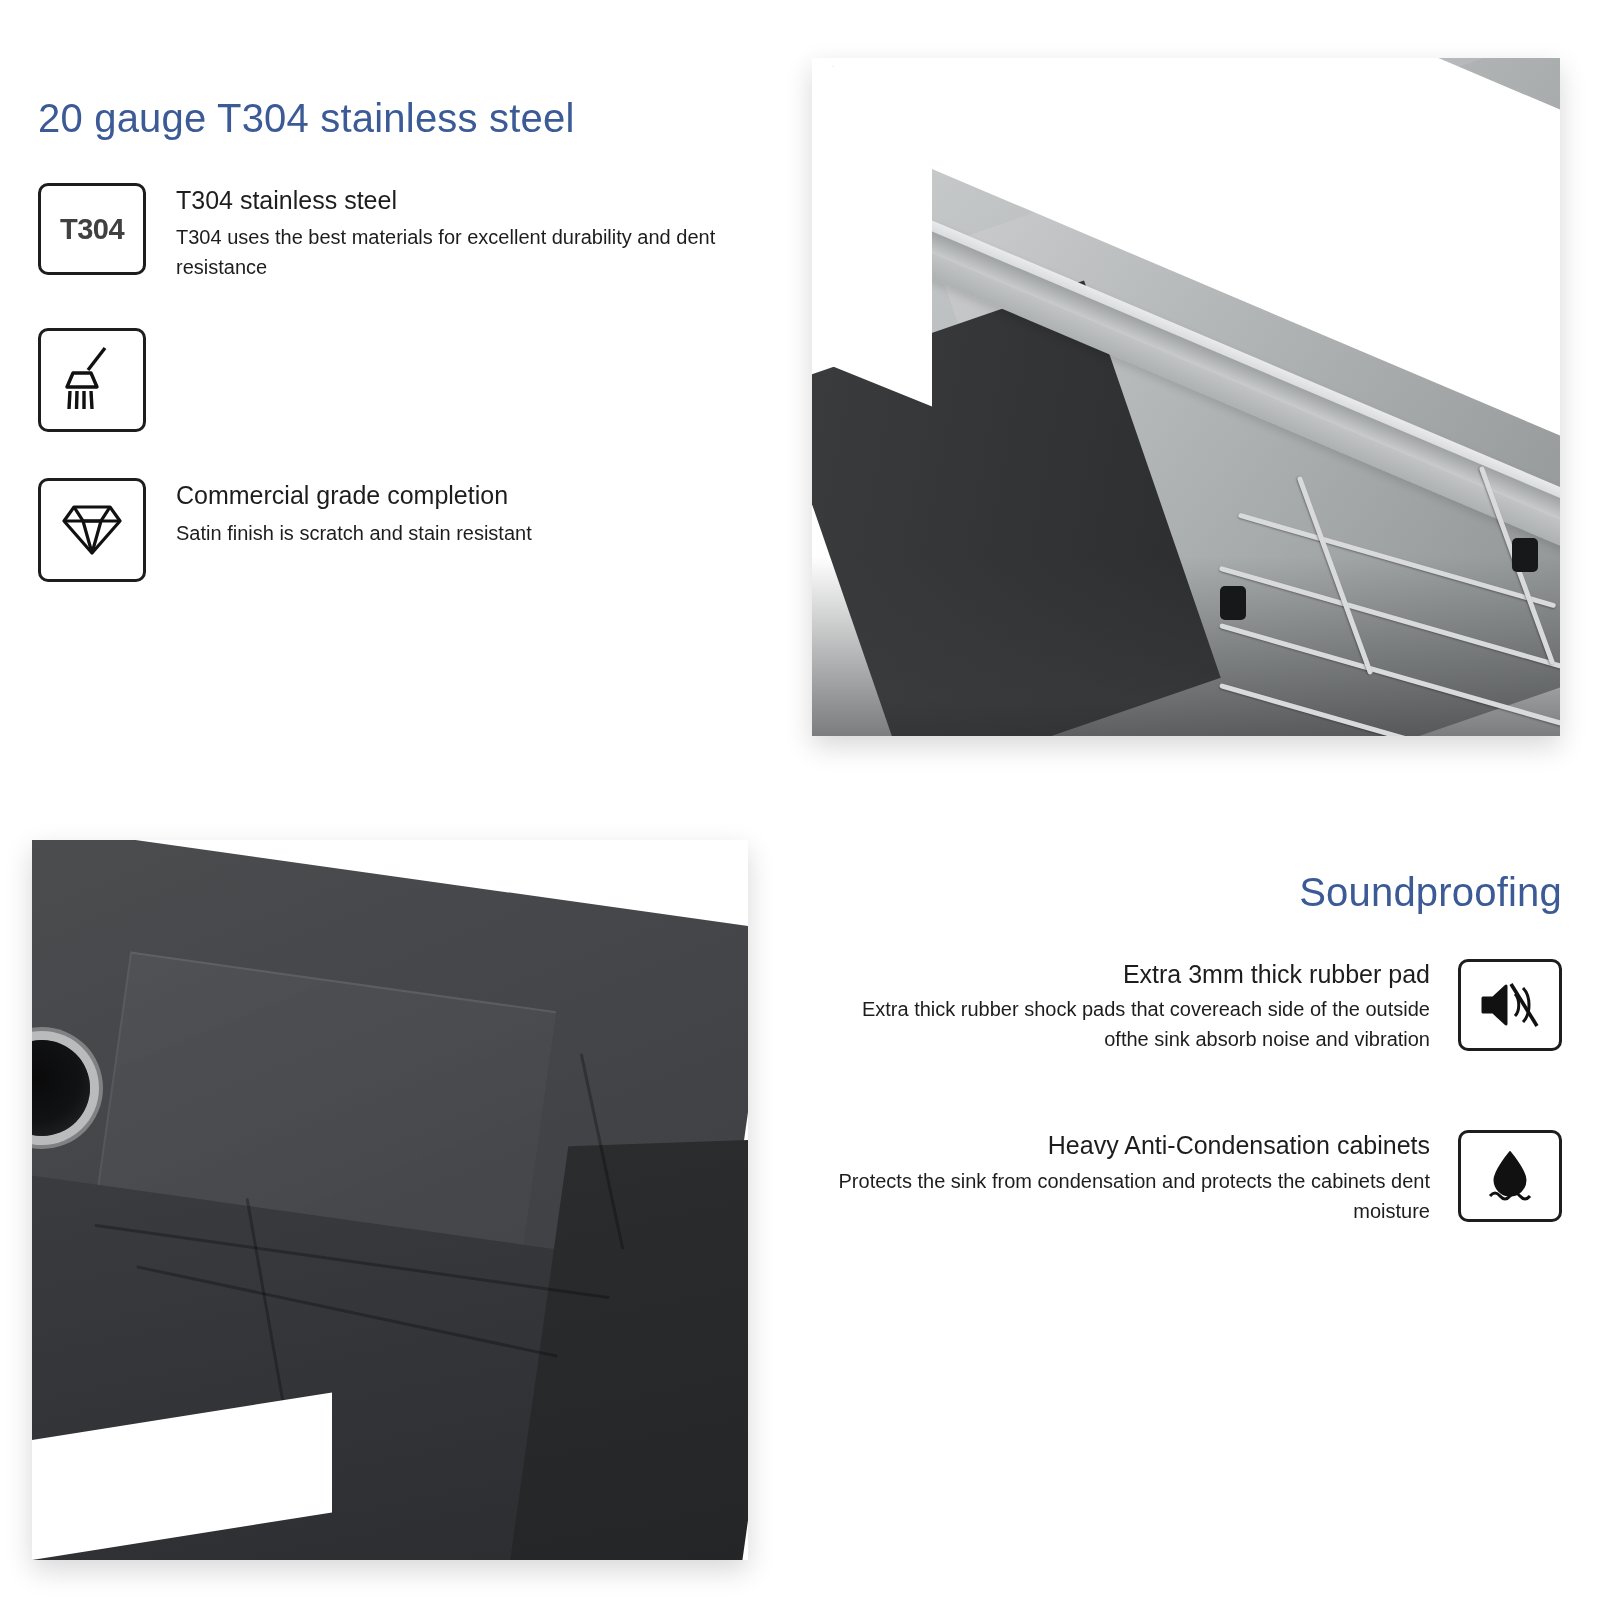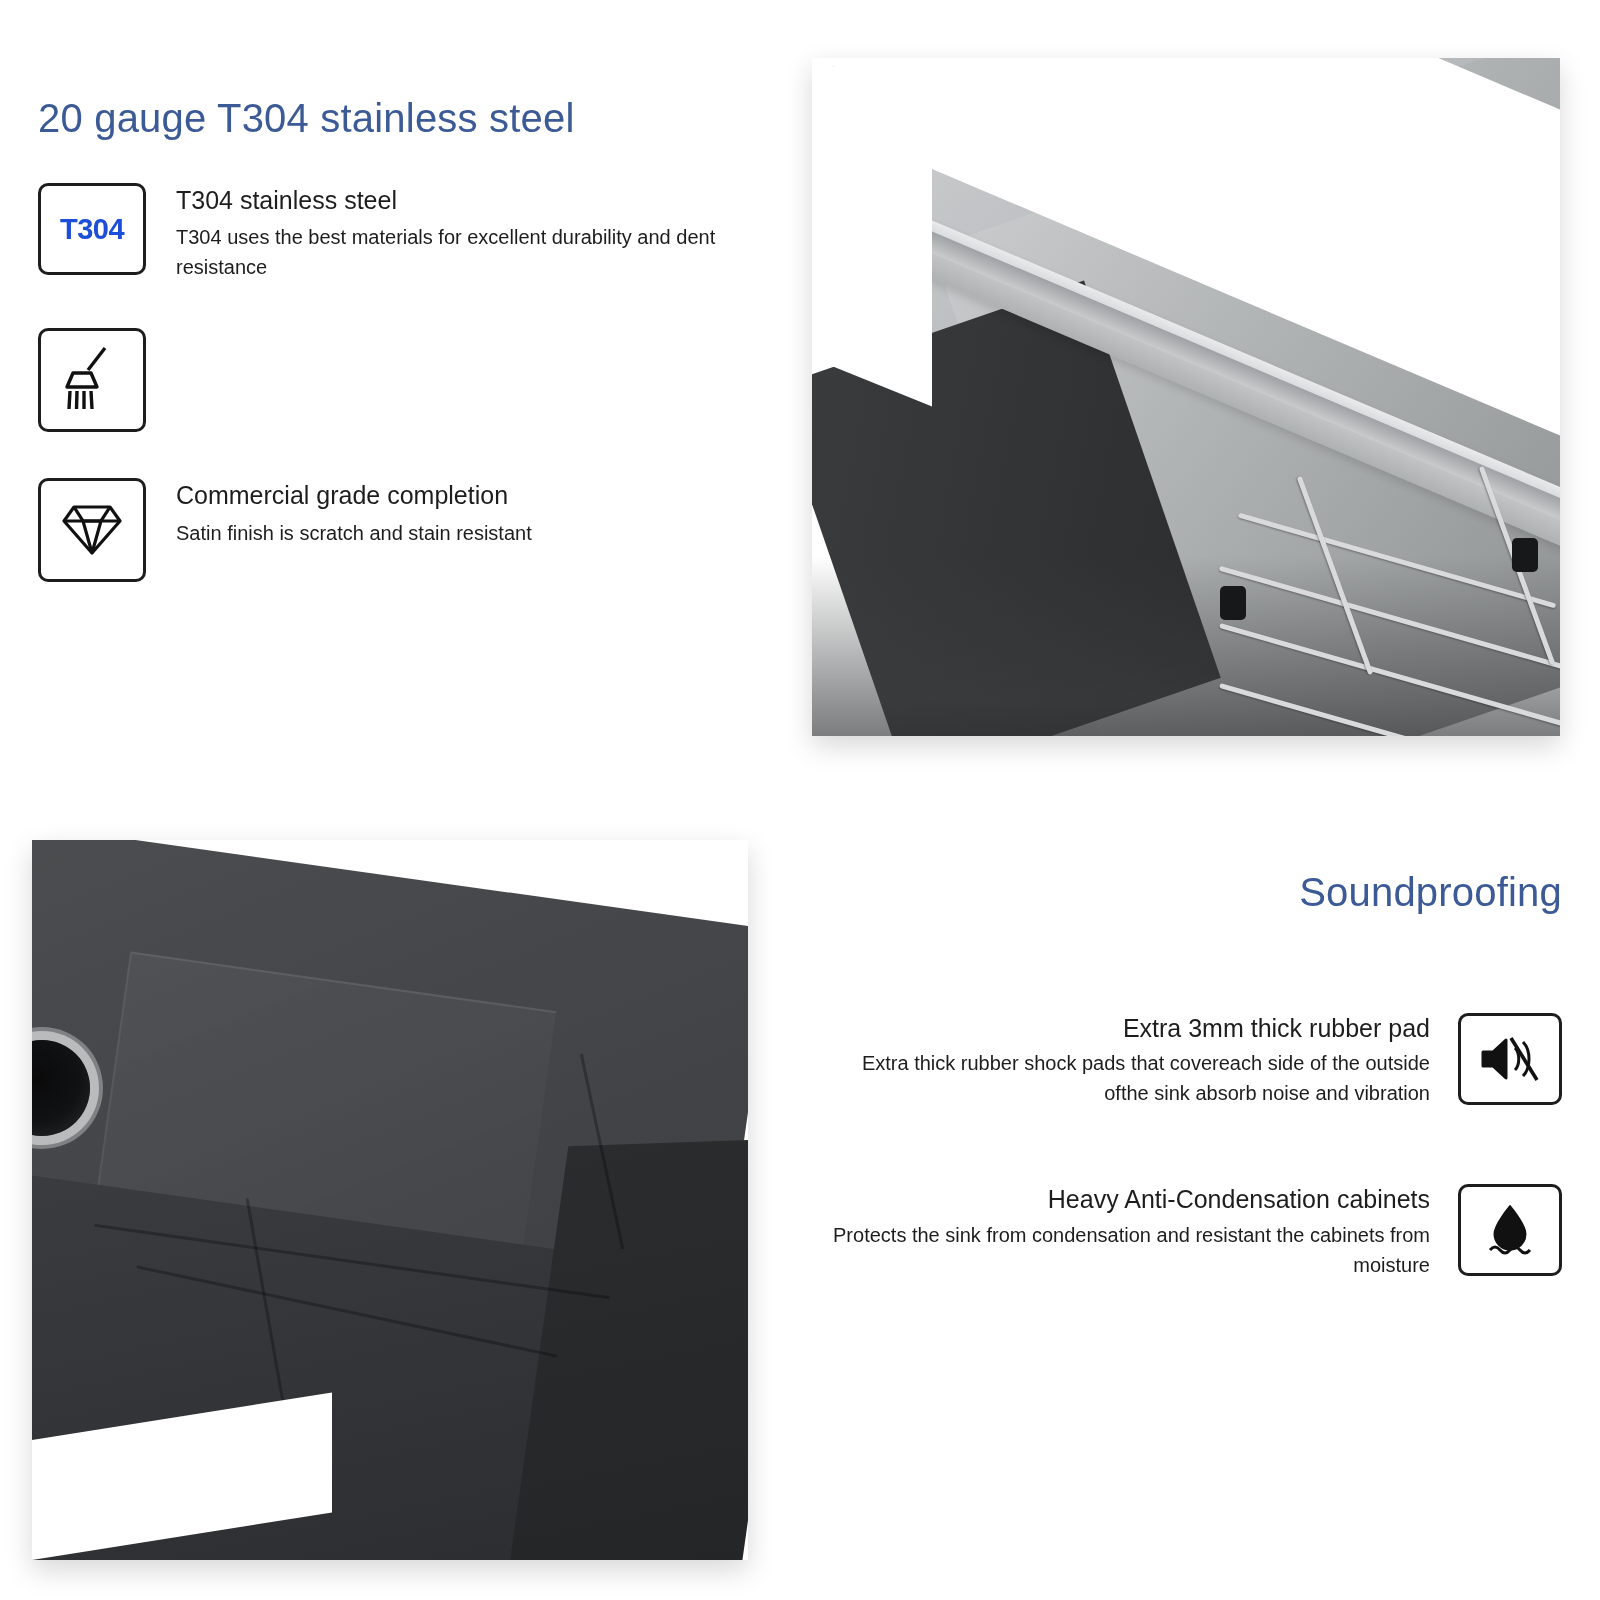--- a/index.html
+++ b/index.html
@@ -50,21 +50,21 @@
     border: 3px solid #1d1d1d;
     border-radius: 10px;
     flex: 0 0 auto;
     display: flex; align-items: center; justify-content: center;
     margin-right: 30px;
   }
   .icon-box.tall { height: 104px; }
   .icon-box-text {
     font-size: 29px;
     font-weight: 700;
-    color: #1d4ed8;
+    color: #404040;
     letter-spacing: -0.5px;
   }
   .feature-text { padding-top: 2px; }
   .feature-text .feat-title { margin-bottom: 6px; }
 
   
   #sink-card {
     position: absolute;
     left: 812px; top: 58px;
     width: 748px; height: 678px;
@@ -211,21 +211,21 @@
     transform-origin: 0 100%;
   }
 
   
   #bottom-right {
     position: absolute;
     right: 38px; top: 870px;
     width: 730px;
     text-align: right;
   }
-  #bottom-right .section-title { margin-bottom: 98px; }
+  #bottom-right .section-title { margin-bottom: 44px; }
   .feature-row-r {
     display: flex;
     align-items: flex-start;
     justify-content: flex-end;
     margin-bottom: 76px;
   }
   .feature-text-r { padding-top: 0; }
   .feature-text-r .feat-title { margin-bottom: 4px; font-weight:400; }
   .icon-box-r {
     width: 104px; height: 92px;
@@ -337,21 +337,21 @@
           <path d="M36 16 C41 21 41 33 36 38"></path>
           <path d="M44 10 C52 18 52 36 44 44"></path>
           <line x1="32" y1="6" x2="58" y2="48" stroke-width="3.6"></line>
         </svg>
       </div>
     </div>
 
     <div class="feature-row-r">
       <div class="feature-text-r">
         <div class="feat-title">Heavy Anti-Condensation cabinets</div>
-        <div class="feat-desc">Protects the sink from condensation and resistant the cabinets from moisture</div>
+        <div class="feat-desc">Protects the sink from condensation and protects the cabinets dent moisture</div>
       </div>
       <div class="icon-box-r">
         <svg width="58" height="58" viewBox="0 0 58 58" fill="none" stroke="#111" stroke-width="3">
           <path d="M29 6 C29 6 14 24 14 33 a15 15 0 0 0 30 0 C44 24 29 6 29 6 Z" fill="#111" stroke="#111"></path>
           <path d="M9 49 q5 -6 10 0 q5 6 10 0 q5 -6 10 0 q5 6 10 0" stroke-width="3"></path>
         </svg>
       </div>
     </div>
   </div>
 

